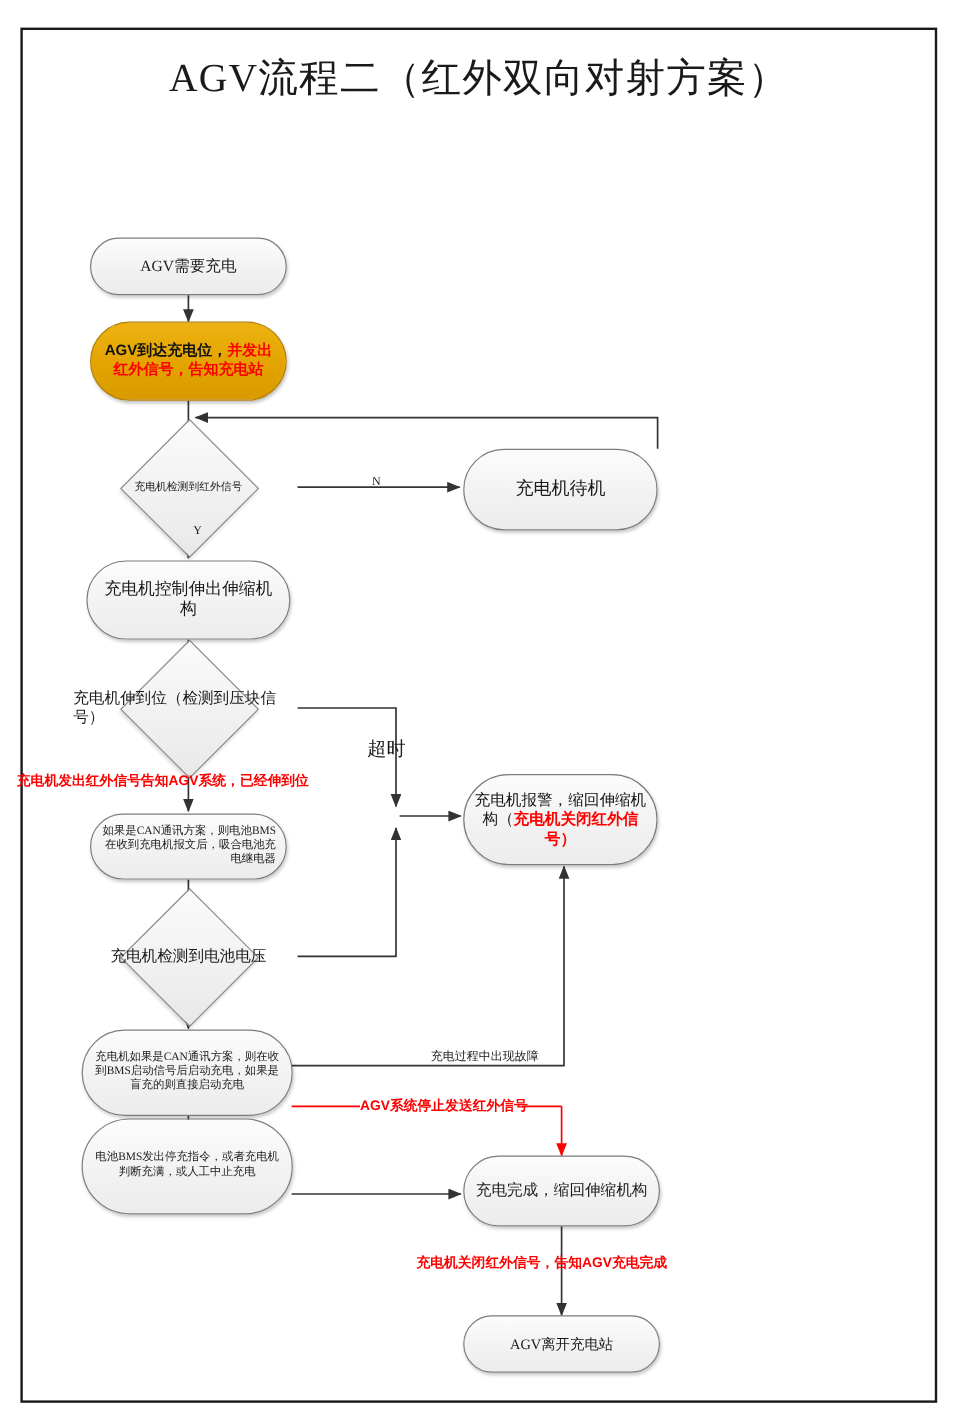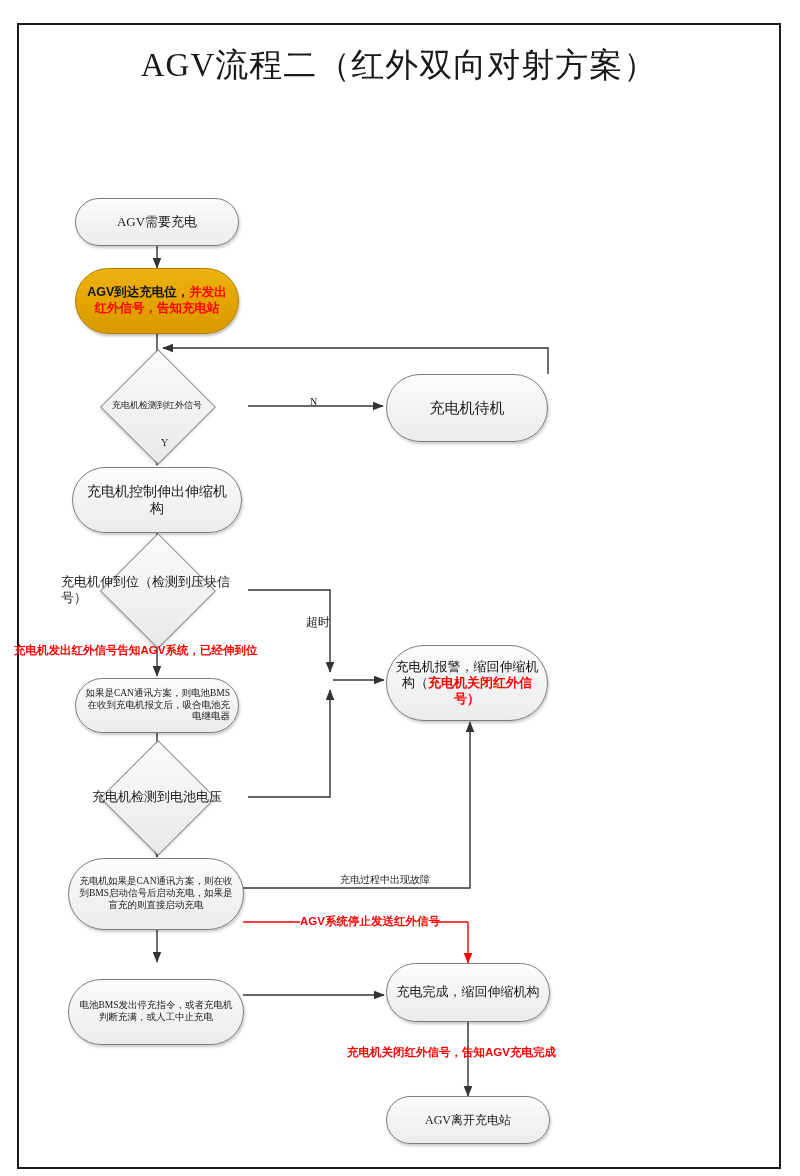--- a/index.html
+++ b/index.html
@@ -165,34 +165,34 @@
 
   <div class="diamond-wrap" style="left:117px;top:757px;width:80px;height:80px;">
     <div class="diamond-shape"></div>
     <div class="diamond-label" style="font-size:13px;left:-55%;width:210%;">充电机检测到电池电压</div>
   </div>
 
   <div class="node rounded" style="left:68px;top:858px;width:176px;height:72px;font-size:9.5px;">
     <span style="padding:0 9px;">充电机如果是CAN通讯方案，则在收到BMS启动信号后启动充电，如果是盲充的则直接启动充电</span>
   </div>
 
-  <div class="node rounded" style="left:68px;top:979px;width:176px;height:66px;font-size:9.5px;">
+  <div class="node rounded" style="left:68px;top:932px;width:176px;height:80px;font-size:9.5px;">
     <span style="padding:0 9px;">电池BMS发出停充指令，或者充电机判断充满，或人工中止充电</span>
   </div>
 
   <div class="node rounded" style="left:386px;top:963px;width:164px;height:59px;font-size:13px;">
     <span style="padding:0 8px;">充电完成，缩回伸缩机构</span>
   </div>
 
   <div class="node rounded" style="left:386px;top:1096px;width:164px;height:48px;font-size:12px;text-align:right;">
     <span>AGV离开充电站</span>
   </div>
 
   <div class="lbl" style="left:310px;top:396px;font-size:10px;">N</div>
   <div class="lbl" style="left:161px;top:437px;font-size:10px;">Y</div>
-  <div class="lbl" style="left:306px;top:614px;font-size:12px;">超时</div>
-  <div class="lbl" style="left:340px;top:873px;font-size:10px;text-align:right;">充电过程中出现故障</div>
+  <div class="lbl" style="left:306px;top:614px;font-size:16px;">超时</div>
+  <div class="lbl" style="left:359px;top:873px;font-size:10px;text-align:right;">充电过程中出现故障</div>
 
   <div class="redlbl" style="left:14px;top:643px;font-size:11.5px;">充电机发出红外信号告知AGV系统，已经伸到位</div>
   <div class="redlbl" style="left:300px;top:914px;font-size:11.5px;">AGV系统停止发送红外信号</div>
   <div class="redlbl" style="left:347px;top:1045px;font-size:11.5px;">充电机关闭红外信号，告知AGV充电完成</div>
 
 </div>
 
 </body></html>

